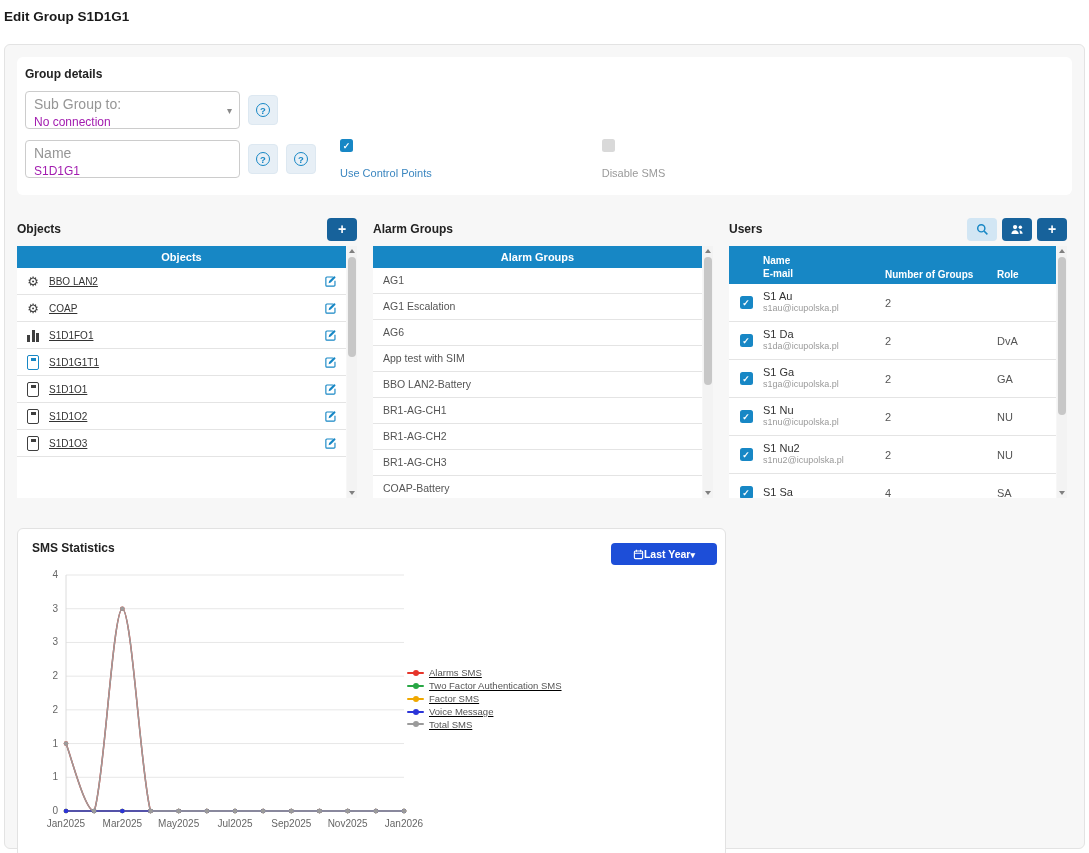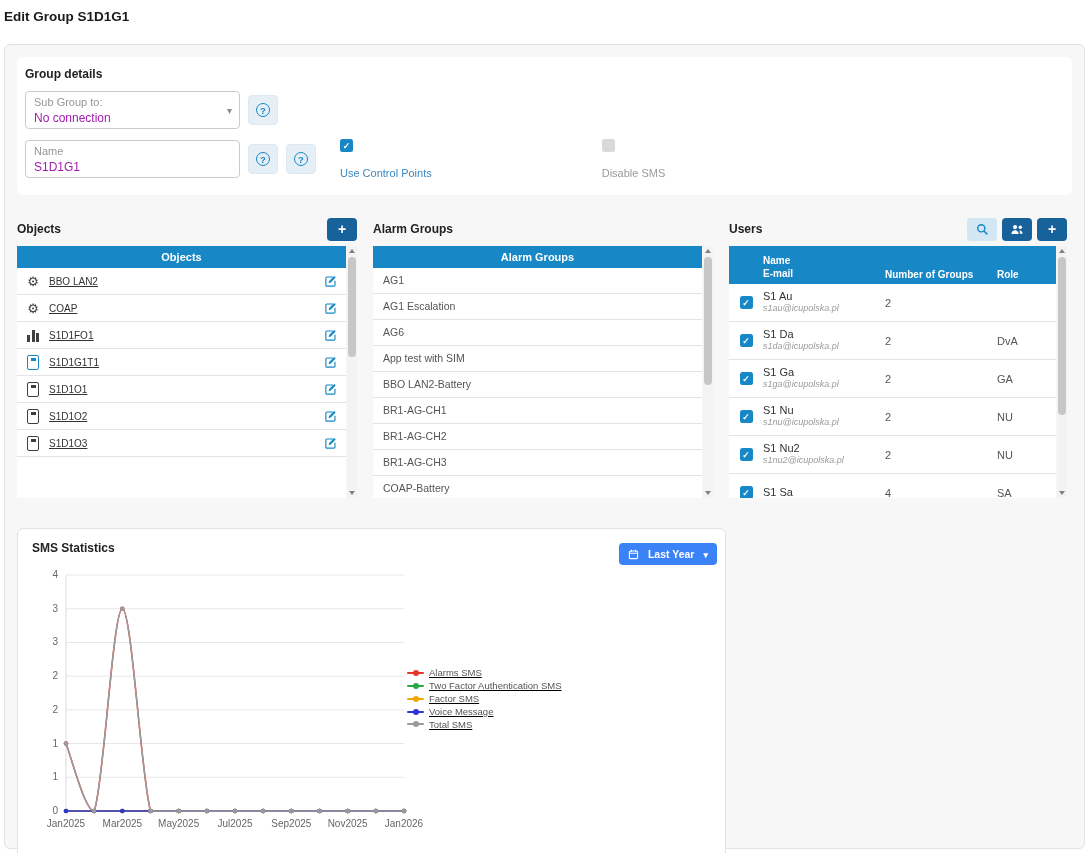--- a/index.html
+++ b/index.html
@@ -17,21 +17,21 @@
 
   
   .details-card { padding:10px 10px 16px 8px; }
   .details-card .section-title { margin:0 0 10px 0; }
   .frow { display:flex; align-items:center; gap:8px; }
   .frow + .frow { margin-top:10px; }
 
   .fl-box { position:relative; width:215px; height:38px; border:1px solid #ccc;
     border-radius:4px; background:#fff; padding:4px 20px 0 8px; }
   .fl-box.wide { width:225px; }
-  .fl-label { display:block; font-size:11px; color:#969696; line-height:1.25; }
+  .fl-label { display:block; font-size:14px; color:#969696; line-height:1.25; }
   .fl-value { display:block; font-size:12px; color:#a21caf; line-height:1.35; }
   .caret-icon { position:absolute; right:7px; top:50%; transform:translateY(-50%);
     color:#8a8a8a; font-size:10px; }
 
   .help-btn { width:30px; height:30px; border-radius:4px; background:#e7eff6;
     border:1px solid #dde8f1; display:flex; align-items:center; justify-content:center; cursor:pointer; }
   .q-icon { width:14px; height:14px; border:1.5px solid #1787c5; border-radius:50%;
     color:#1787c5; font-size:9.5px; font-weight:bold; display:flex;
     align-items:center; justify-content:center; }
 
@@ -87,41 +87,41 @@
     padding:0 10px; font-size:10.5px; color:#555; white-space:nowrap; }
 
   
   .users-grid { display:grid; grid-template-columns:34px 122px 112px 1fr; }
   .users-head { background:#1787c5; color:#fff; height:38px; font-size:10px;
     font-weight:bold; align-items:end; padding-bottom:4px; }
   .uh-name div { line-height:1.3; }
   .user-row { height:38px; border-bottom:1px solid #e4e4e4; align-items:center; }
   .u-check { display:flex; justify-content:center; }
   .u-name { font-size:11px; color:#333; line-height:1.2; }
-  .u-email { font-size:9px; color:#9a9a9a; line-height:1.3;font-style:italic; }
+  .u-email { font-size:9px; color:#9a9a9a; line-height:1.3; }
   .u-groups, .u-role { font-size:11px; color:#555; }
 
   
   .scrollbar { width:10px; height:252px; background:#f3f3f3; position:relative;
     margin-left:1px; flex:0 0 auto; }
   .sb-up, .sb-down { position:absolute; left:2px; width:0; height:0;
     border-left:3px solid transparent; border-right:3px solid transparent; }
   .sb-up { top:3px; border-bottom:4px solid #808080; }
   .sb-down { bottom:3px; border-top:4px solid #808080; }
   .sb-thumb { position:absolute; left:1px; width:8px; border-radius:4px; background:#c7c7c7; }
   .thumb-m { top:11px; height:100px; }
   .thumb-l { top:11px; height:128px; }
   .thumb-xl { top:11px; height:158px; }
 
   
   .sms-card { position:relative; width:709px; height:330px; margin-top:30px;
     border:1px solid #e2e2e2; padding:12px 14px; }
-  .period-btn { position:absolute; top:14px; right:8px; height:22px; padding:0 9px;
-    background:#3b82f6; color:#fff; border:none; border-radius:4px; font-size:10.5px;
-    font-weight:bold; display:flex; align-items:center; gap:9px; cursor:pointer;
+  .period-btn { position:absolute; top:14px; right:8px; height:22px; padding:0 22px;
+    background:#1d4ed8; color:#fff; border:none; border-radius:4px; font-size:10.5px;
+    font-weight:bold; display:flex; align-items:center; gap:0; cursor:pointer;
     font-family:inherit; }
   .period-btn .btn-caret::after { content:"\25BE"; font-size:9px; }
   .chart-zone { position:relative; margin-top:8px; }
   .legend { position:absolute; left:375px; top:104px; }
   .legend-item { display:flex; align-items:center; gap:5px; margin-bottom:1px;text-decoration:underline; }
   .legend-label { font-size:9.5px; color:#555; line-height:1.25; }
   .lg-line { position:relative; width:17px; height:2px; border-radius:1px; flex:0 0 auto; }
   .lg-dot { position:absolute; left:6px; top:-2px; width:6px; height:6px; border-radius:50%; }
 </style>
 </head>

